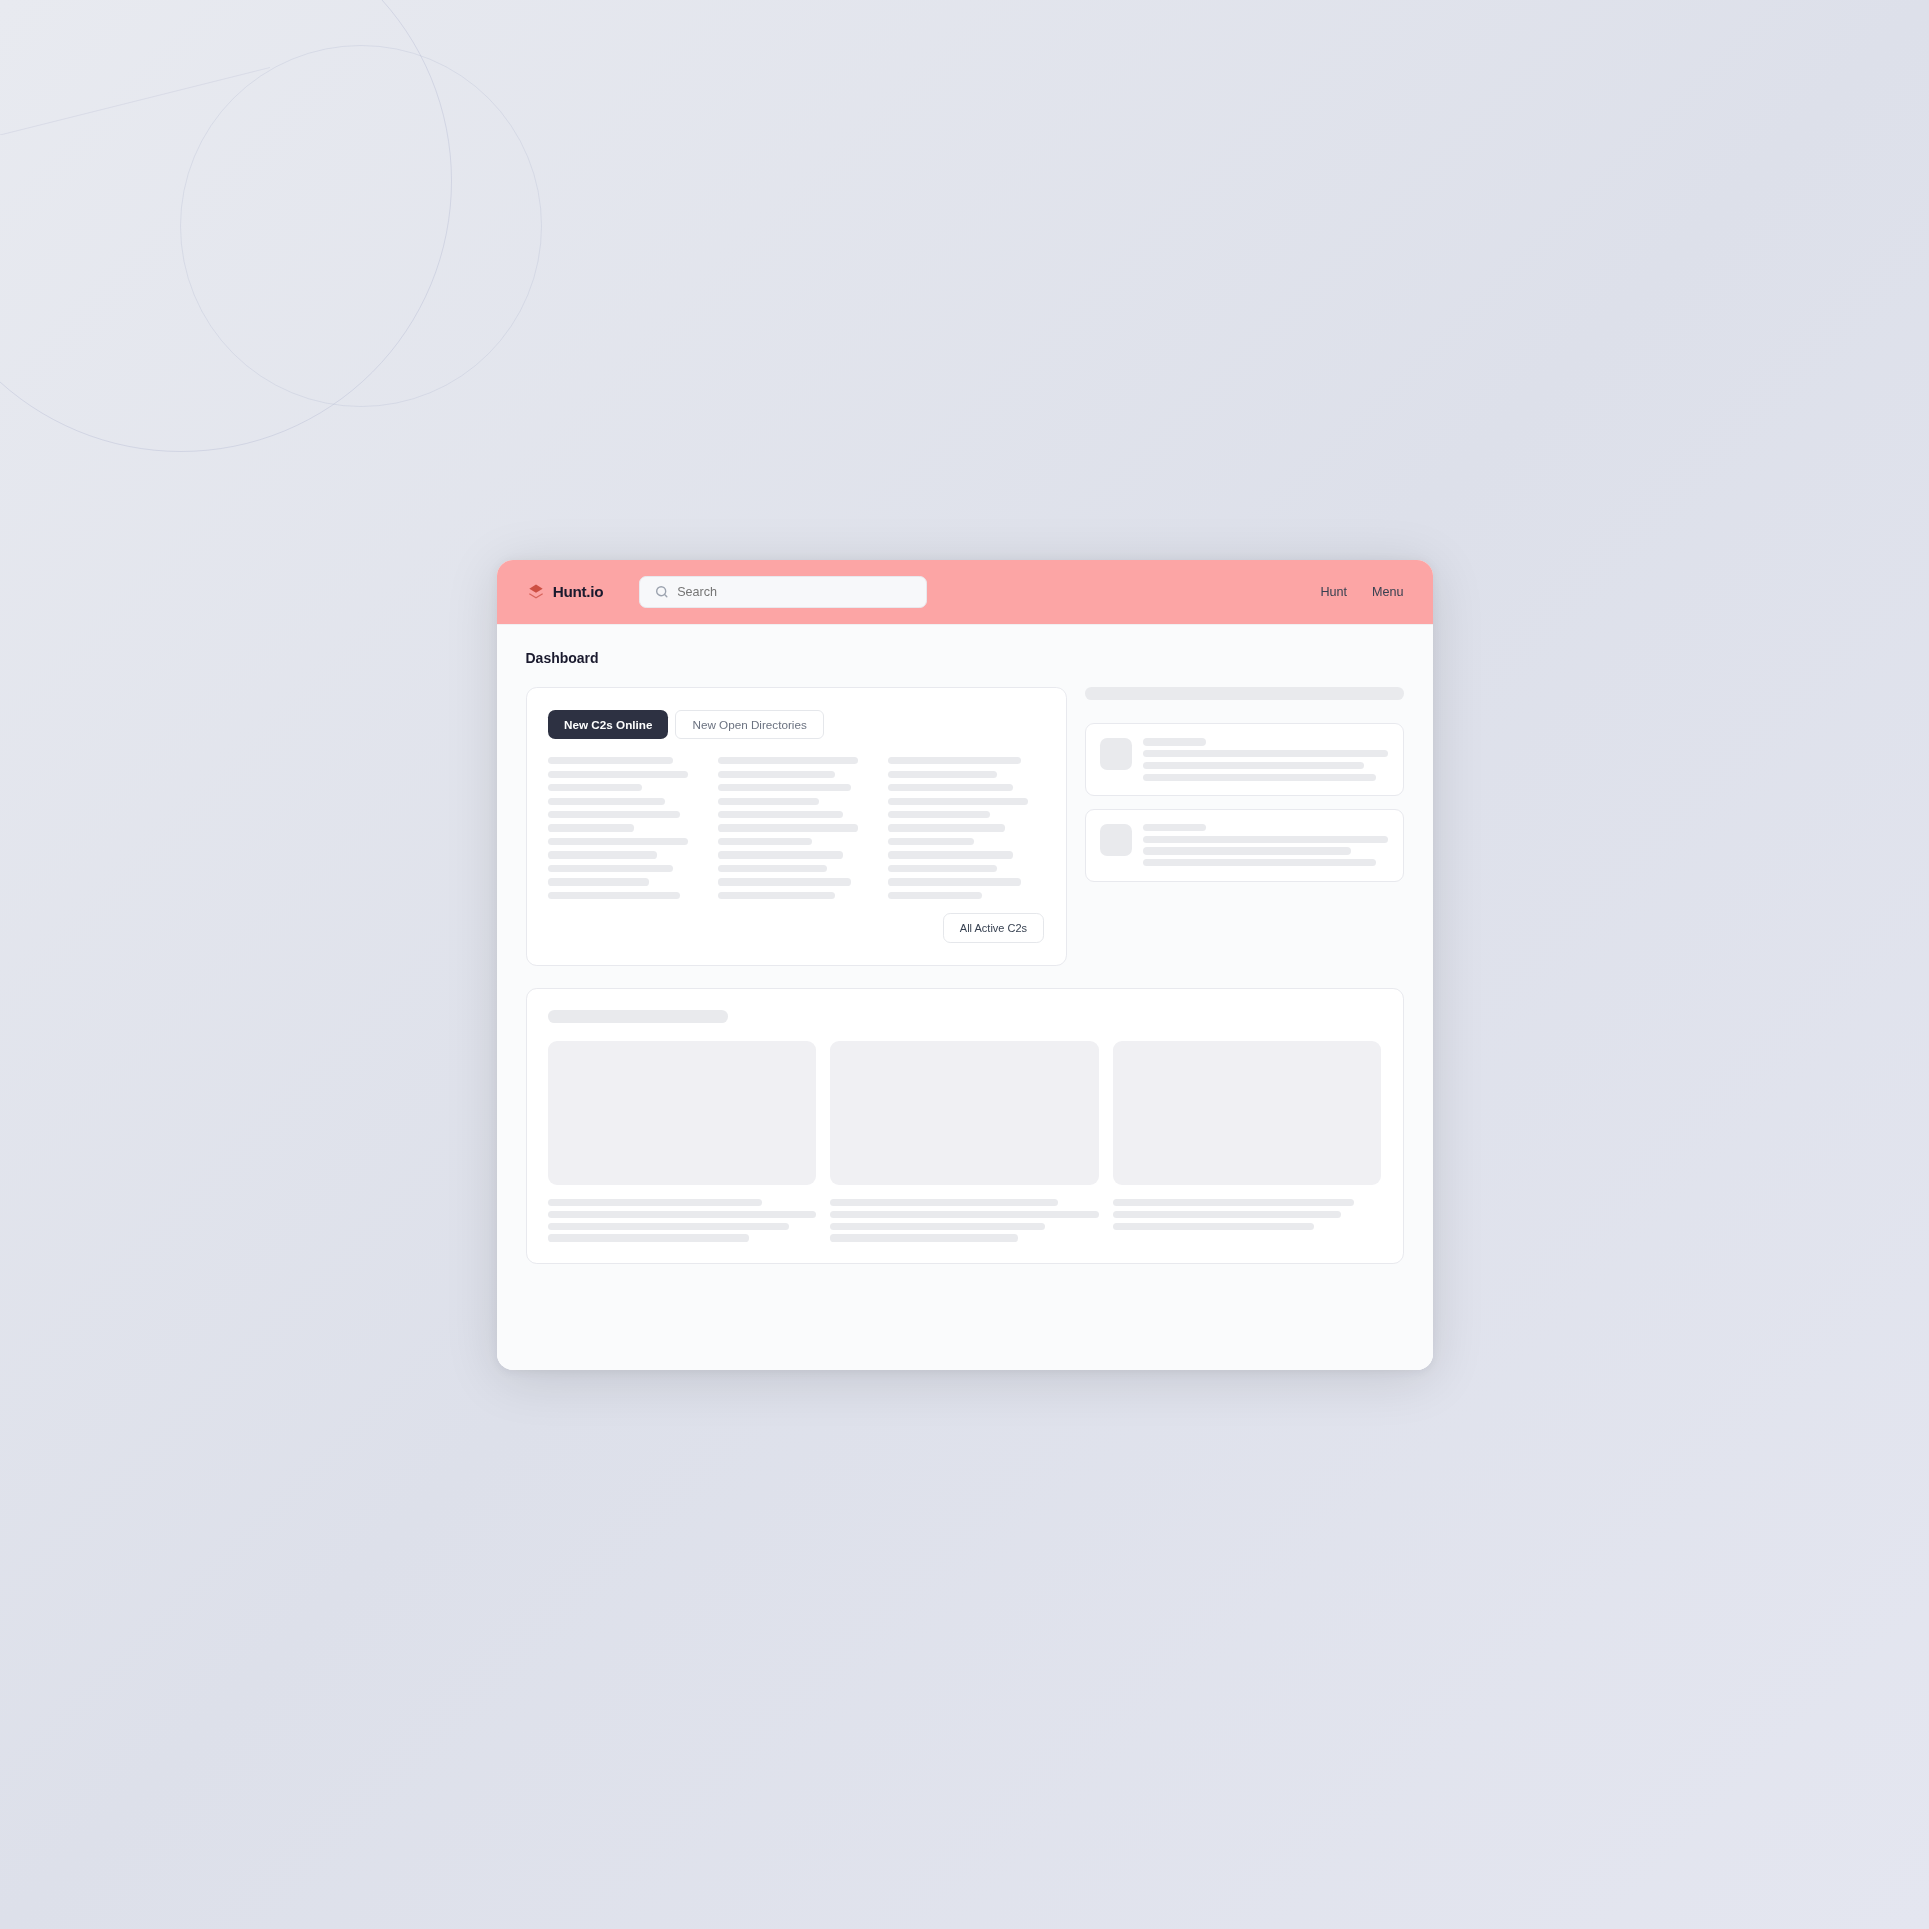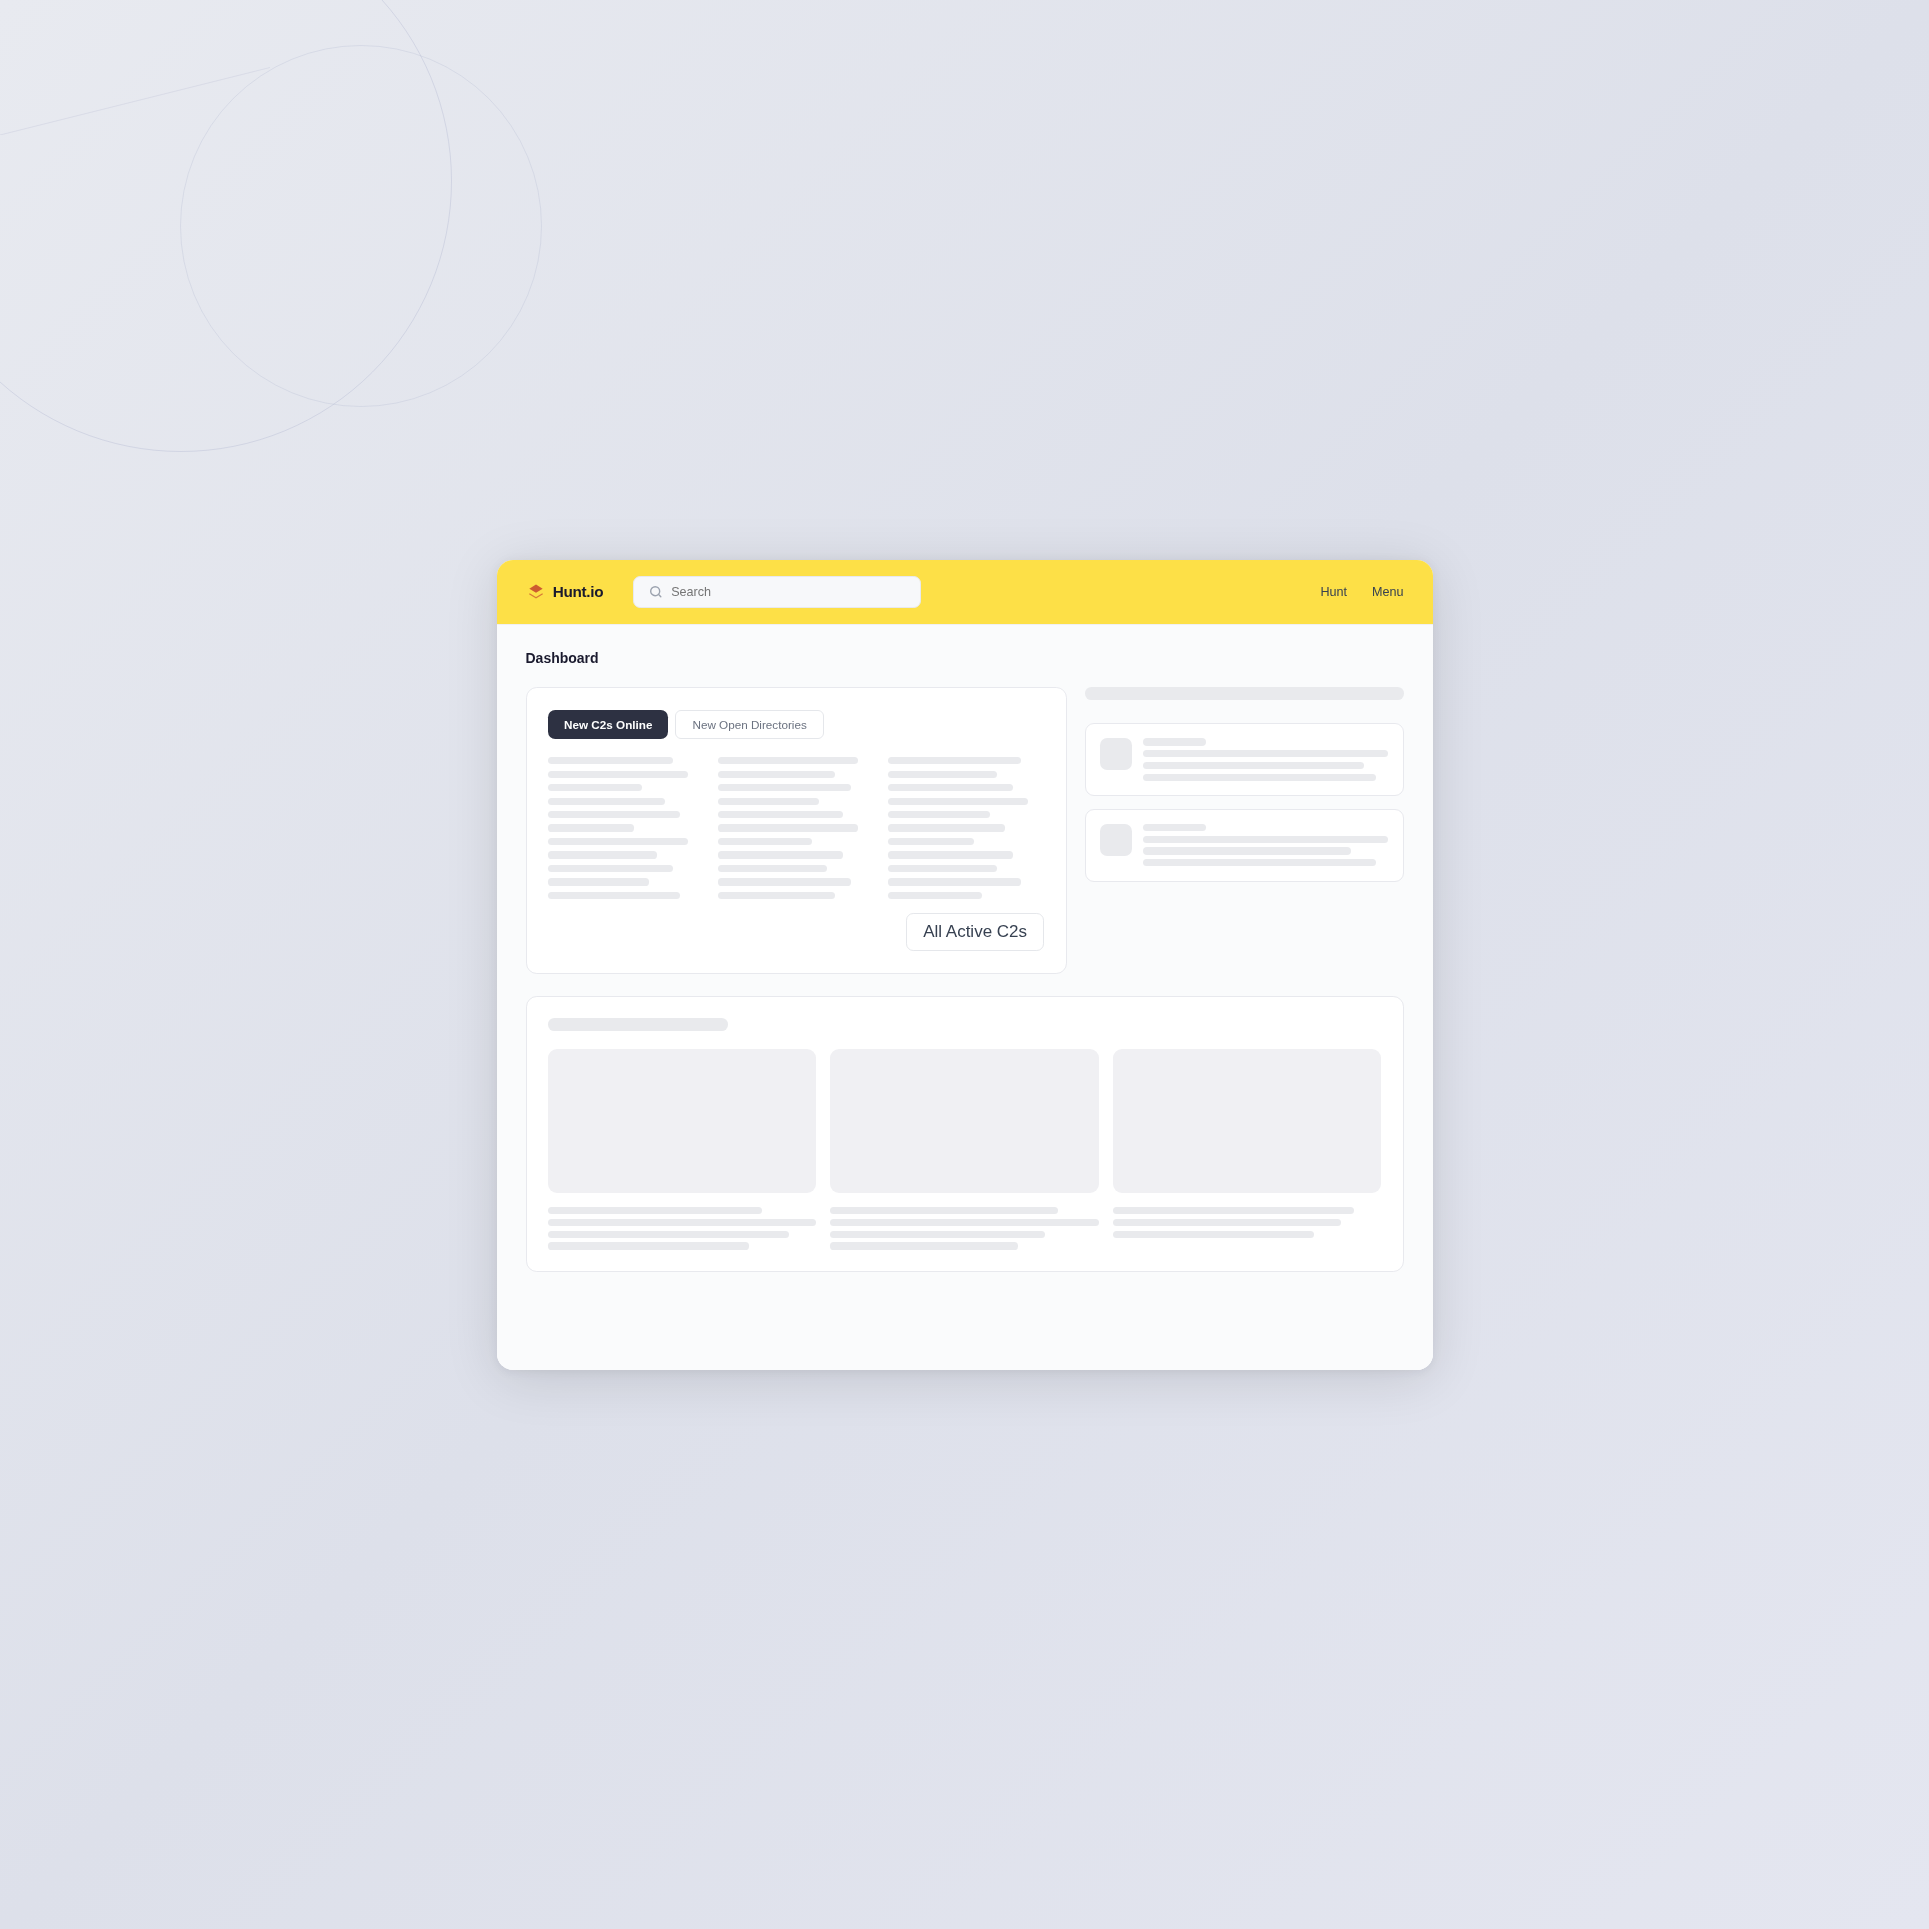--- a/index.html
+++ b/index.html
@@ -57,22 +57,22 @@
       flex-direction: column;
       position: relative;
     }
 
     
     .header {
       display: flex;
       align-items: center;
       padding: 16px 29px;
       border-bottom: 0.9px solid #f0f0f2;
-      background: #fde047;
-      gap: 12px;
+      background: #fca5a5;
+      gap: 18px;
     }
 
     .logo {
       display: flex;
       align-items: center;
       gap: 7.2px;
       text-decoration: none;
       margin-right: 18px;
     }
 
@@ -274,21 +274,21 @@
       display: flex;
       justify-content: flex-end;
       margin-top: 14.4px;
     }
 
     .all-active-btn {
       background: #fff;
       border: 0.9px solid #e5e7eb;
       border-radius: 7.2px;
       padding: 8px 16px;
-      font-size: 17px;
+      font-size: 11px;
       font-weight: 500;
       color: #374151;
       cursor: pointer;
     }
 
     
     .right-cards {
       flex: 0.9;
       min-width: 0;
       display: flex;

